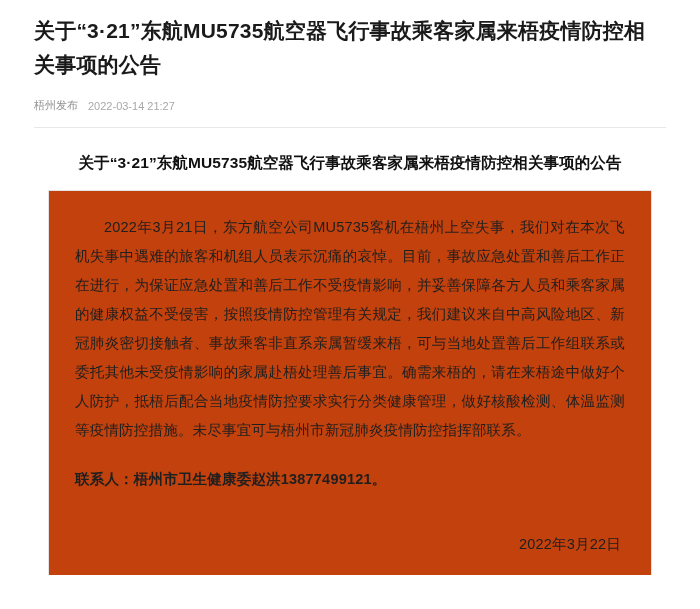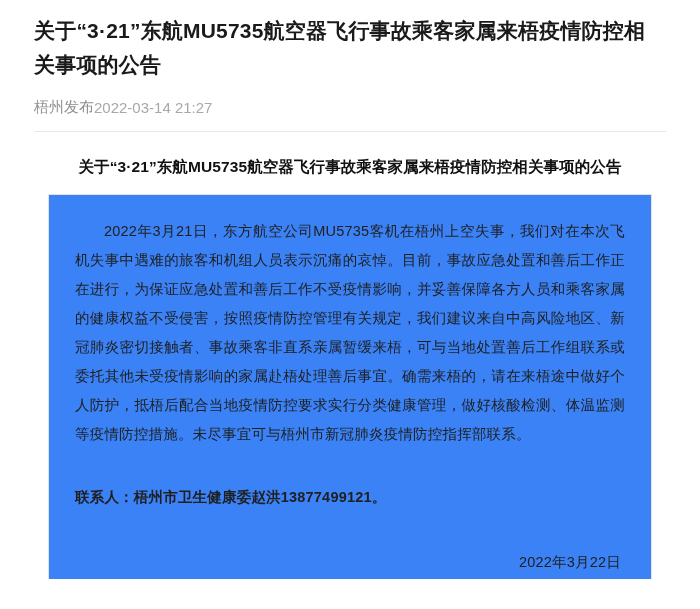--- a/index.html
+++ b/index.html
@@ -25,24 +25,25 @@
     font-size: 21px;
     line-height: 34px;
     font-weight: bold;
     color: #1a1a1a;
     letter-spacing: 0.2px;
     padding-top: 14px;
     margin: 0;
   }
   .meta {
     margin-top: 16px;
-    font-size: 15px;
+    font-size: 11px;
     color: #9a9a9a;
     display: flex;
     align-items: center;
+    gap: 10px;
   }
   .meta .source {
     color: #8f8f8f;
   }
   .meta .time {
     color: #a8a8a8;
   }
   .divider {
     margin-top: 14px;
     border-top: 1px solid #e8e8e8;
@@ -57,37 +58,37 @@
     font-weight: bold;
     line-height: 26px;
     color: #111111;
     text-align: center;
     letter-spacing: 0.1px;
   }
   .content-box {
     margin-top: 14px;
     border: 1px solid #e3e3e3;
     border-bottom: none;
-    background: #3b82f6;
+    background: #c2410c;
     padding: 22px 26px 10px 26px;
     height: 385px;
     box-sizing: border-box;
     overflow: hidden;
   }
   .para {
     font-size: 14.5px;
     line-height: 29px;
     color: #1f1f1f;
     text-indent: 2em;
     text-align: justify;
     margin: 0;
     letter-spacing: 0.2px;
   }
   .contact {
-    margin-top: 34px;
+    margin-top: 20px;
     font-size: 14.5px;
     line-height: 29px;
     color: #1f1f1f;
     font-weight: bold;
     letter-spacing: 0.2px;
   }
   .signature {
     margin-top: 36px;
     text-align: right;
     font-size: 14.5px;

